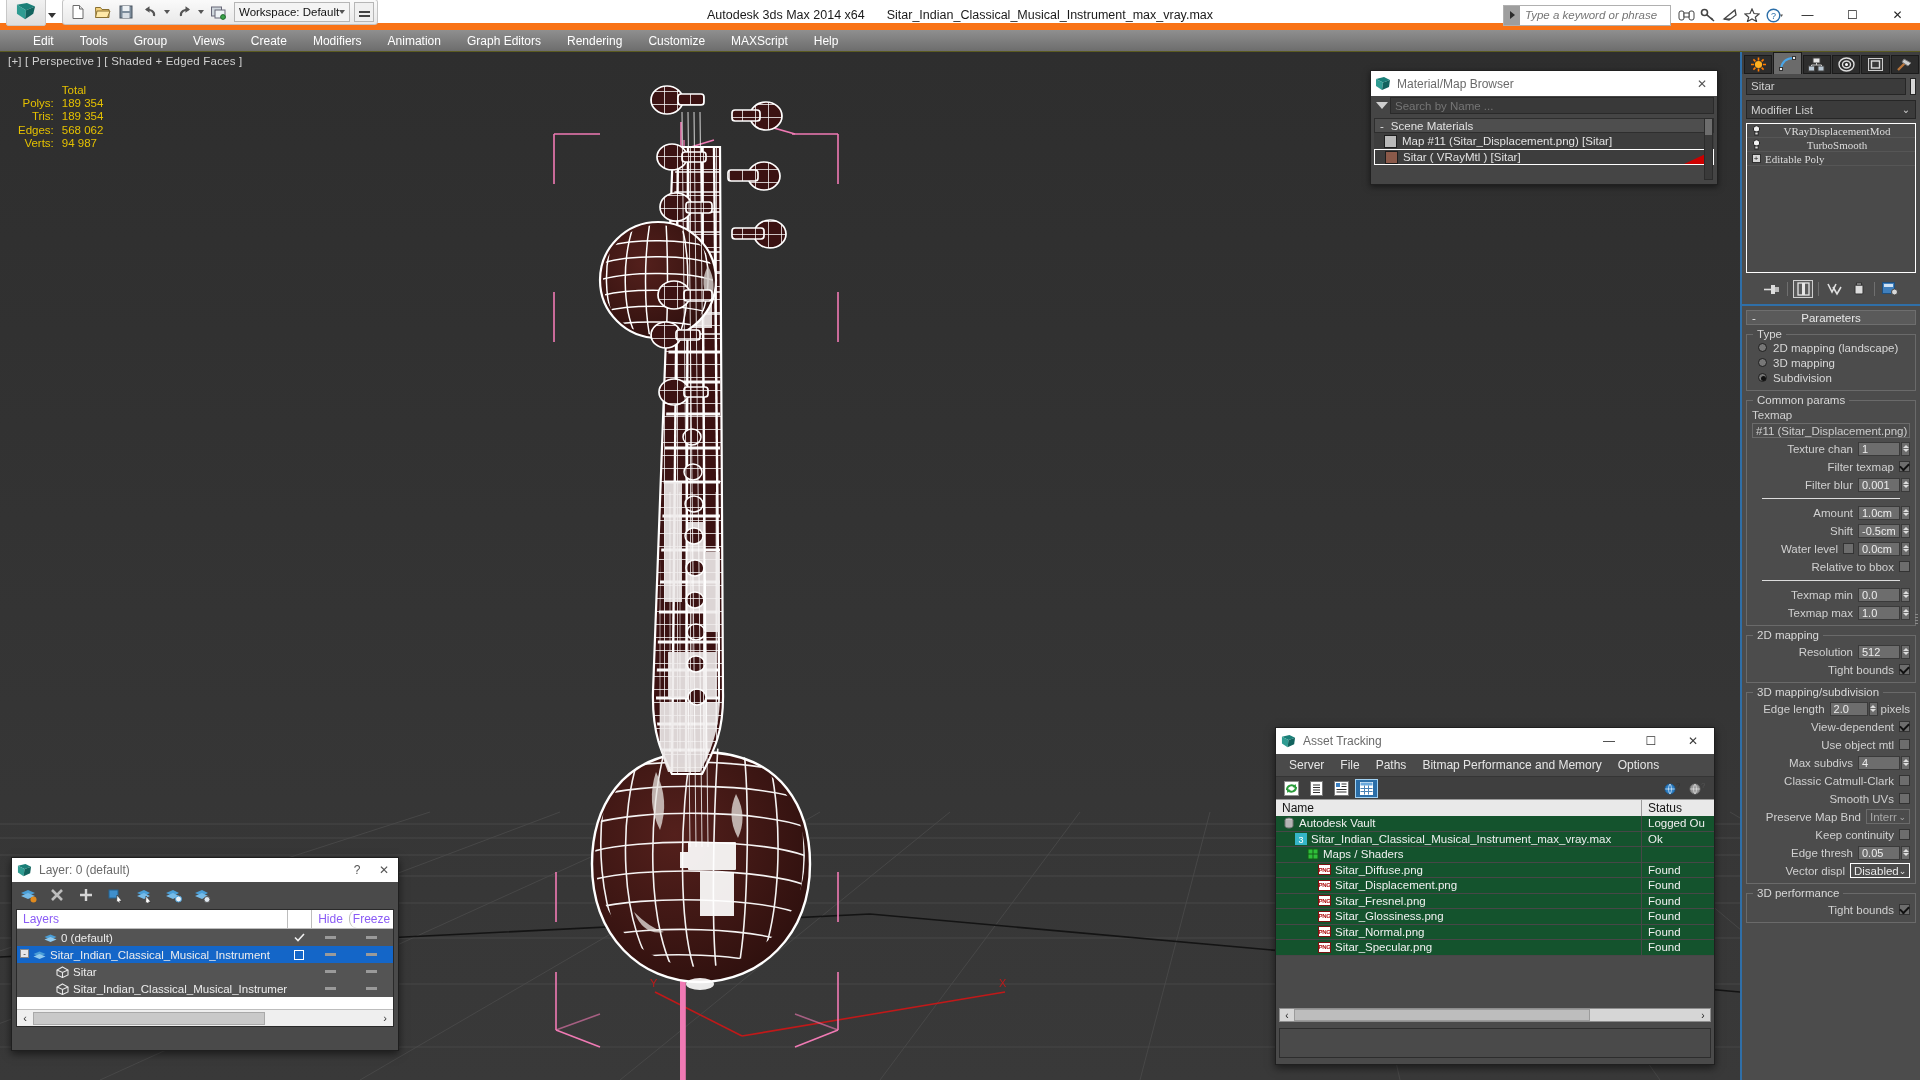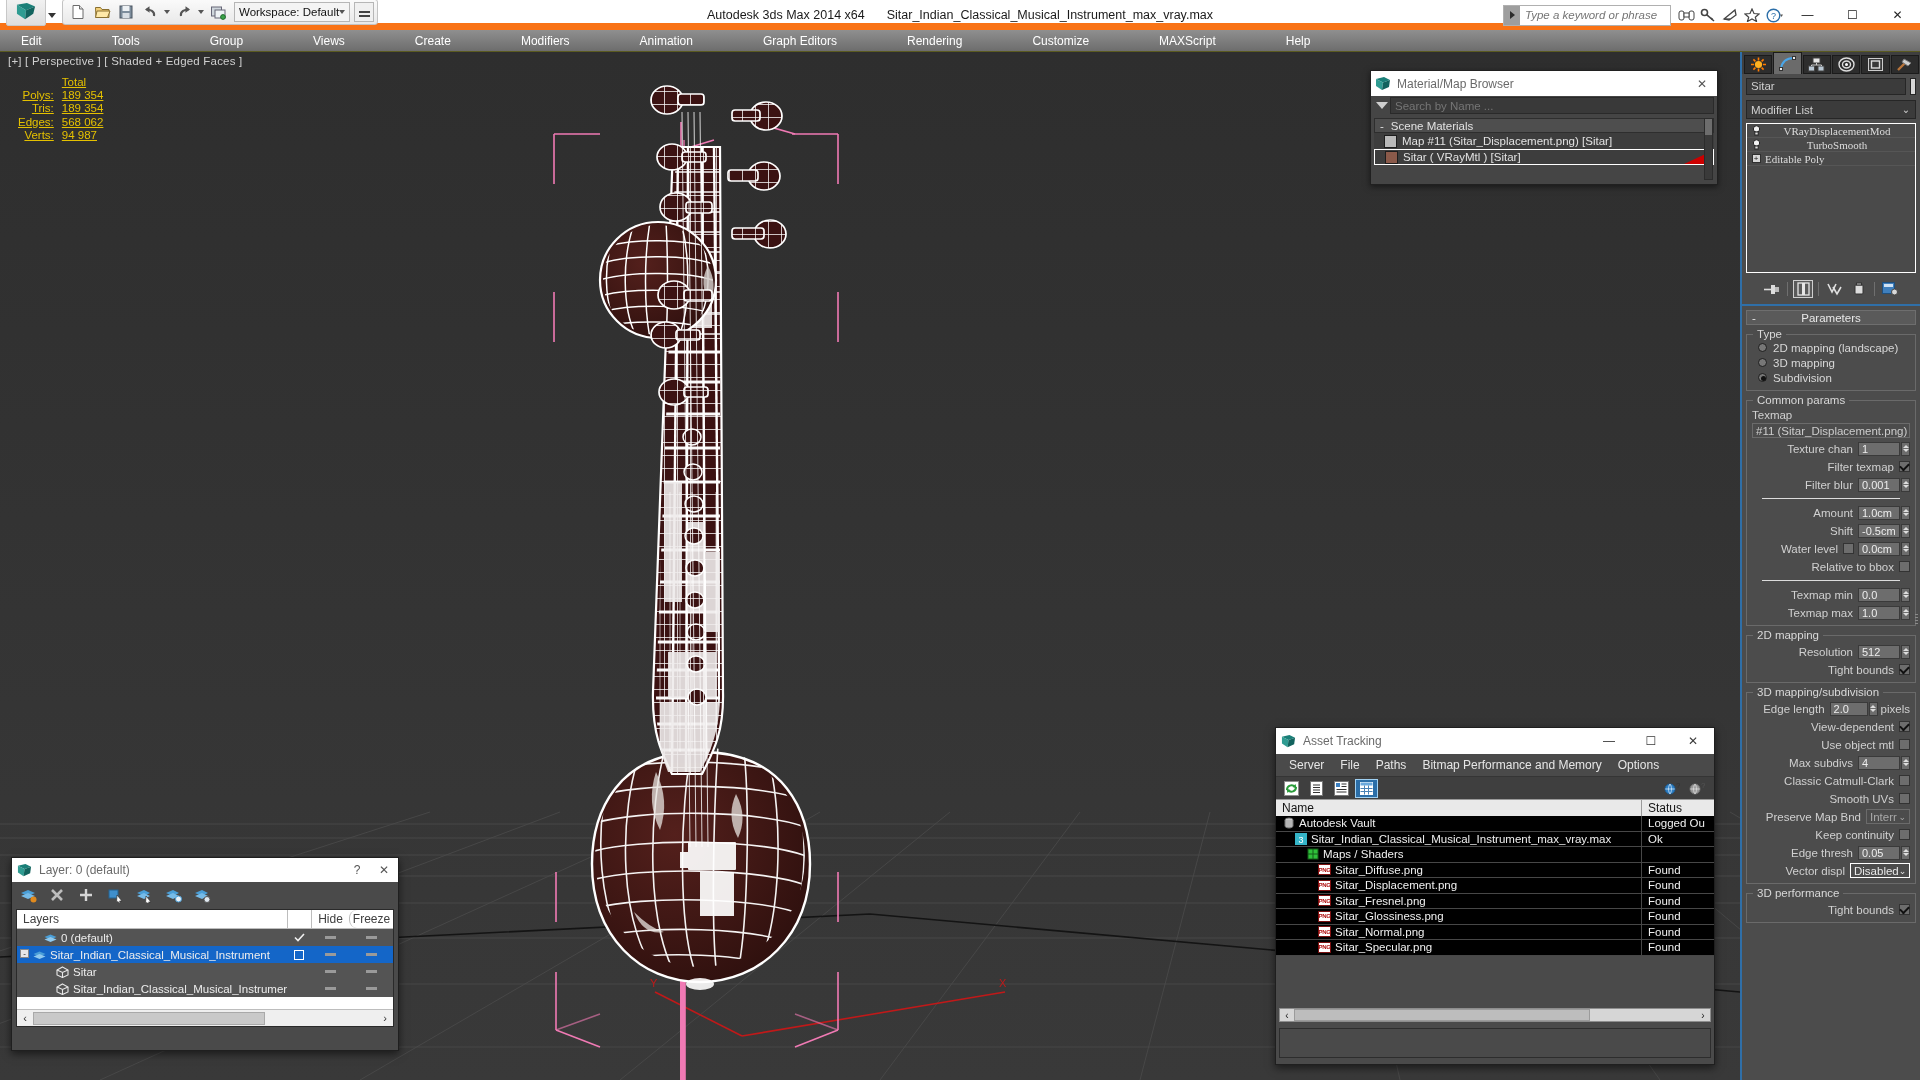--- a/index.html
+++ b/index.html
@@ -61,35 +61,35 @@
   .ic-arrow i{width:0;height:0;border-top:4px solid transparent;border-bottom:4px solid transparent;border-left:5px solid #2b2b2b;display:block;}
   .ic-input{width:150px;height:19px;border:none;outline:none;font-style:italic;color:#8c8c8c;font-size:11.5px;padding-left:5px;font-family:"Liberation Sans",sans-serif;background:#fff;}
   .ic-btn{width:22px;height:24px;display:flex;align-items:center;justify-content:center;}
   .win-btn{width:45px;height:30px;display:flex;align-items:center;justify-content:center;color:#222;}
 
   
   .menubar{
     position:absolute;left:0;top:30px;width:1920px;height:22px;
     background:linear-gradient(#8f8f8f,#6d6d6d);
     border-bottom:1px solid #5a5a20;
-    display:flex;align-items:center;padding-left:8px;gap:44px;
+    display:flex;align-items:center;padding-left:20px;
   }
   .menubar .mi{ color:#ffffff; font-size:12px; padding:0 13px; line-height:22px; cursor:default; }
 
   
   .viewport{
     position:absolute; left:0; top:52px; width:1740px; height:1028px;
     background:#2f2f2f; overflow:hidden;
   }
   .vp-border-left{ position:absolute;left:0;top:0;width:3px;height:1028px;background:#4aa0d8; }
   .vp-label{
     position:absolute;left:8px;top:3px;color:#cfcfcf;font-size:11.5px; letter-spacing:0.2px;
   }
   .stats{
-    position:absolute;left:18px;top:24px;color:#e5c100;font-size:11.5px;line-height:13.2px;text-decoration:underline;
+    position:absolute;left:18px;top:32px;color:#e5c100;font-size:11.5px;line-height:13.2px;
   }
   .stats table{ border-collapse:collapse; }
   .stats td{ padding:0 0 0 0; color:#e5c100; font-size:11.5px;}
   .stats td.k{ text-align:right; padding-right:8px;}
   .stats td.v{ text-align:left;}
 
   .grid-svg{position:absolute;left:0;top:0;width:1740px;height:1028px;}
 
   
   .model{ position:absolute; left:560px; top:0px; width:400px; height:1028px;}
@@ -140,21 +140,21 @@
   .at-title .wb{width:42px;height:26px;display:flex;align-items:center;justify-content:center;color:#3a3a3a;}
   .at-menu{height:22px;background:#4a4a4a;display:flex;align-items:center;padding-left:5px;}
   .at-menu .mi{color:#e6e6e6;font-size:12px;padding:0 8px;line-height:22px;}
   .at-tb{height:23px;background:#3f3f3f;display:flex;align-items:center;padding:0 4px;border-top:1px solid #353535;}
   .at-tb .tbtn{width:23px;height:19px;display:flex;align-items:center;justify-content:center;margin-right:2px;}
   .at-tb .tbtn.on{background:#2b6ea8;border:1px solid #9fd0f2;}
   .at-tb .spacer{flex:1;}
   .at-hdr{height:17px;background:#e9e9e9;display:flex;color:#141414;font-size:12px;border-top:1px solid #9a9a9a;}
   .at-hdr .c1{flex:1;padding-left:6px;line-height:17px;border-right:1px solid #9a9a9a;}
   .at-hdr .c2{width:72px;padding-left:6px;line-height:17px;}
-  .at-list{background:#000000; }
+  .at-list{background:#14532d; }
   .at-row{height:15.5px;display:flex;align-items:center;border-bottom:1px solid #474747;font-size:11.5px;color:#f0f0f0;}
   .at-row .n{flex:1;display:flex;align-items:center;overflow:hidden;white-space:nowrap;border-right:1px solid #474747;height:100%;}
   .at-row .s{width:72px;padding-left:6px;}
   .at-ico{width:13px;height:12px;margin-right:4px;flex:none;display:flex;align-items:center;justify-content:center;}
   .png-ico{width:13px;height:11px;background:#ffffff;border:1px solid #7a1111;display:flex;align-items:center;justify-content:center;}
   .png-ico b{font-size:6px;color:#b01010;font-family:"Liberation Sans",sans-serif;letter-spacing:-0.3px;line-height:6px;}
   .at-hscroll{position:absolute;left:3px;right:3px;bottom:42px;height:14px;background:#d6d6d6;border:1px solid #8d8d8d;display:flex;align-items:center;}
   .at-hscroll .ar{width:14px;height:12px;display:flex;align-items:center;justify-content:center;color:#222;font-size:10px;}
   .at-hscroll .bar{height:12px;background:#bdbdbd;border:1px solid #9b9b9b;}
   .at-status{position:absolute;left:3px;right:3px;bottom:6px;height:30px;background:#4a4a4a;border:1px solid #2d2d2d;}
@@ -165,21 +165,21 @@
     background:#4a4a4a;border:1px solid #1f1f1f;box-shadow:0 3px 8px rgba(0,0,0,.55);
   }
   .layer-title{height:24px;background:#ffffff;display:flex;align-items:center;padding-left:5px;}
   .layer-title .ic{width:15px;height:15px;margin-right:7px;}
   .layer-title .t{flex:1;color:#6a6a6a;font-size:12px;}
   .layer-title .q{width:26px;height:24px;display:flex;align-items:center;justify-content:center;color:#555;font-size:12px;}
   .layer-title .x{width:28px;height:24px;display:flex;align-items:center;justify-content:center;color:#555;}
   .layer-tb{height:25px;display:flex;align-items:center;padding-left:6px;gap:9px;background:#4a4a4a;}
   .layer-tb .lb{width:20px;height:20px;display:flex;align-items:center;justify-content:center;}
   .layer-grid{margin:2px 4px 0 4px;background:#ffffff;border:1px solid #2a2a2a;height:118px;position:relative;}
-  .lg-head{height:19px;background:#ffffff;display:flex;color:#404040;font-size:12px;border-bottom:1px solid #bdbdbd;}
+  .lg-head{height:19px;background:#ffffff;display:flex;color:#8b5cf6;font-size:12px;border-bottom:1px solid #bdbdbd;}
   .lg-head .h1{flex:1;padding-left:6px;line-height:19px;}
   .lg-head .hsp{width:24px;border-left:1px solid #bdbdbd;}
   .lg-head .h2{width:38px;text-align:center;line-height:19px;border-left:1px solid #bdbdbd;}
   .lg-head .h3{width:44px;text-align:center;line-height:19px;border-left:1px solid #bdbdbd;border-radius:8px;}
   .lg-body{background:#545454;}
   .lg-row{height:17px;display:flex;align-items:center;font-size:11.5px;color:#ededed;}
   .lg-row.sel{background:#1466c8;}
   .lg-row .nm{flex:1;display:flex;white-space:nowrap;overflow:hidden;}
   .lg-row .cc{width:24px;display:flex;align-items:center;justify-content:center;}
   .lg-row .c2{width:38px;display:flex;align-items:center;justify-content:center;}

